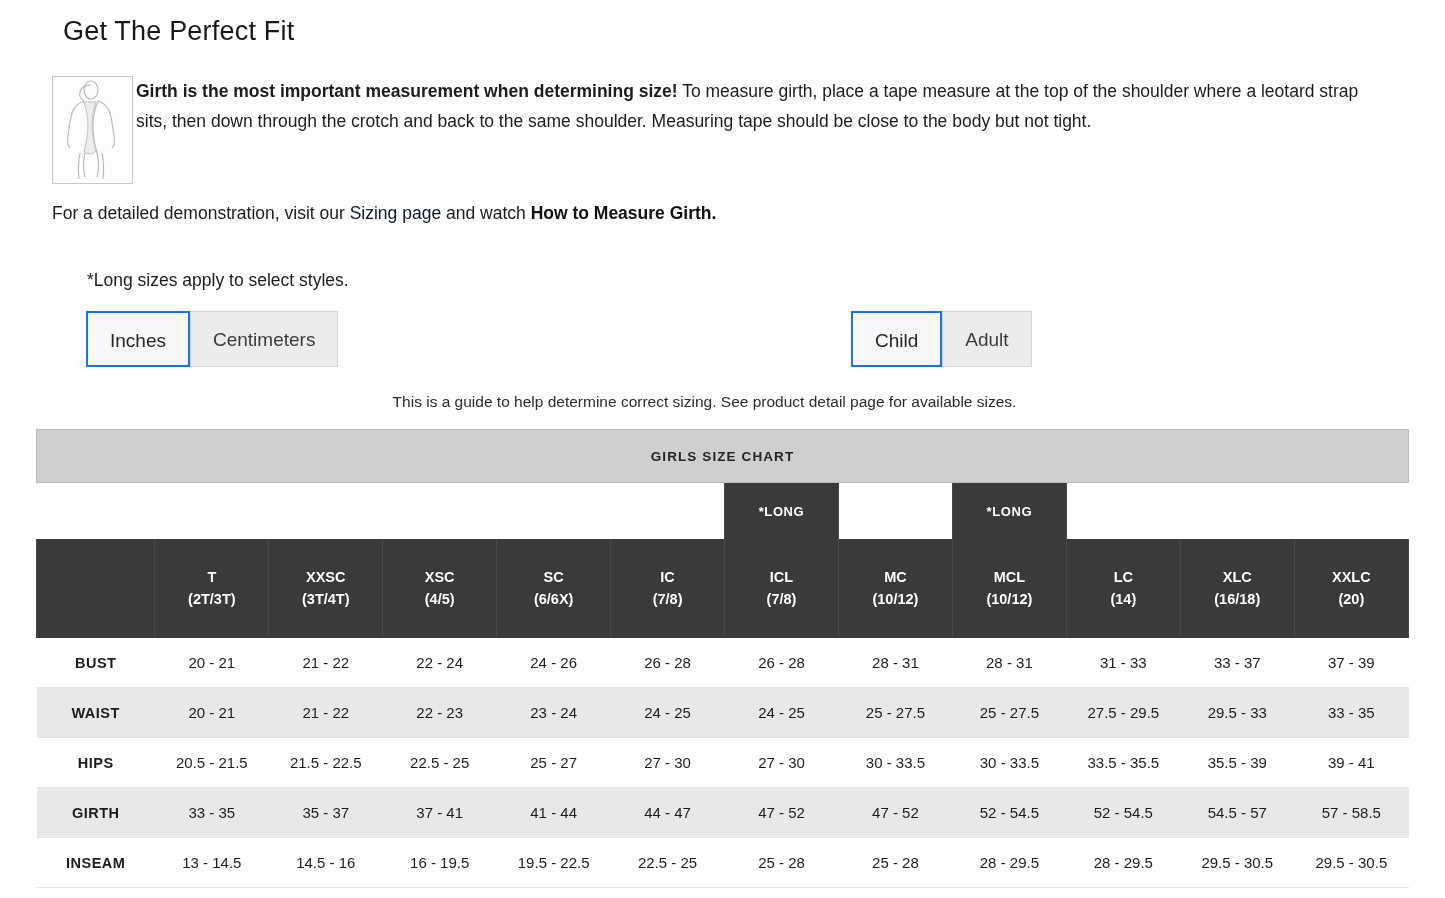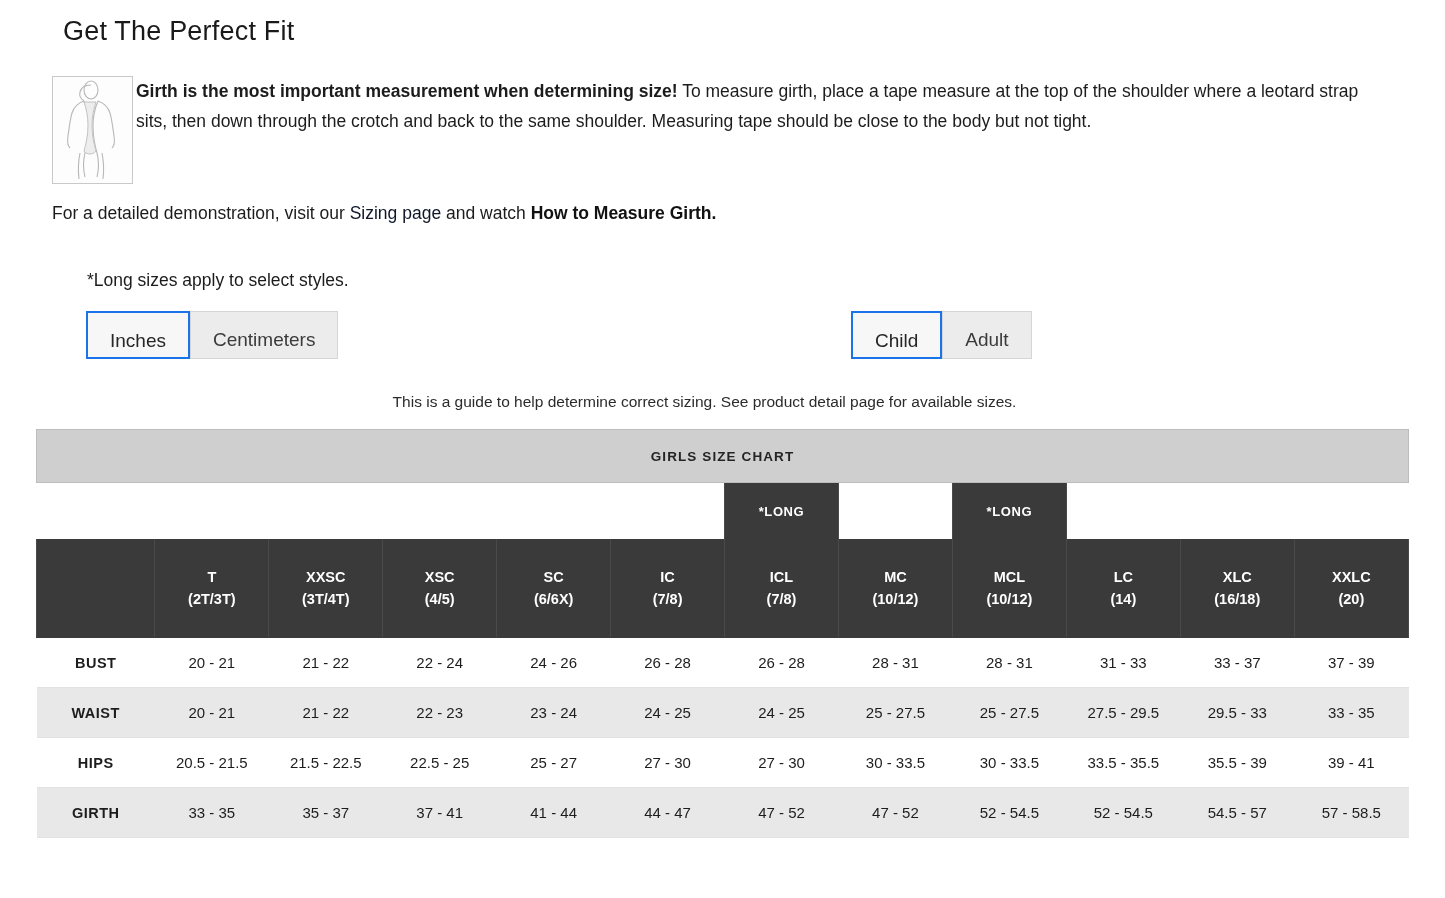--- a/index.html
+++ b/index.html
@@ -80,21 +80,21 @@
   }
   .toggle-group.units { left: 86px; top: 311px; }
   .toggle-group.agegroup { left: 851px; top: 311px; }
 
   .tgl {
     font-size: 19px;
     color: #3b3b3b;
     background: #ececec;
     border: 1px solid #d5d5d5;
     padding: 0 22px;
-    height: 48px;
+    height: 56px;
     line-height: 56px;
     box-sizing: border-box;
     cursor: pointer;
     white-space: nowrap;
   }
   .tgl.active {
     background: #f7f7f7;
     border: 2px solid #1a73e8;
     color: #262626;
   }
@@ -370,17 +370,31 @@
           <td class="val">37 - 41</td>
           <td class="val">41 - 44</td>
           <td class="val">44 - 47</td>
           <td class="val">47 - 52</td>
           <td class="val">47 - 52</td>
           <td class="val">52 - 54.5</td>
           <td class="val">52 - 54.5</td>
           <td class="val">54.5 - 57</td>
           <td class="val">57 - 58.5</td>
         </tr>
+        <tr class="body-row plain">
+          <td class="rowlabel">INSEAM</td>
+          <td class="val">13 - 14.5</td>
+          <td class="val">14.5 - 16</td>
+          <td class="val">16 - 19.5</td>
+          <td class="val">19.5 - 22.5</td>
+          <td class="val">22.5 - 25</td>
+          <td class="val">25 - 28</td>
+          <td class="val">25 - 28</td>
+          <td class="val">28 - 29.5</td>
+          <td class="val">28 - 29.5</td>
+          <td class="val">29.5 - 30.5</td>
+          <td class="val">29.5 - 30.5</td>
+        </tr>
       </tbody>
     </table>
   </div>
 
 </div>
 
 </body></html>

